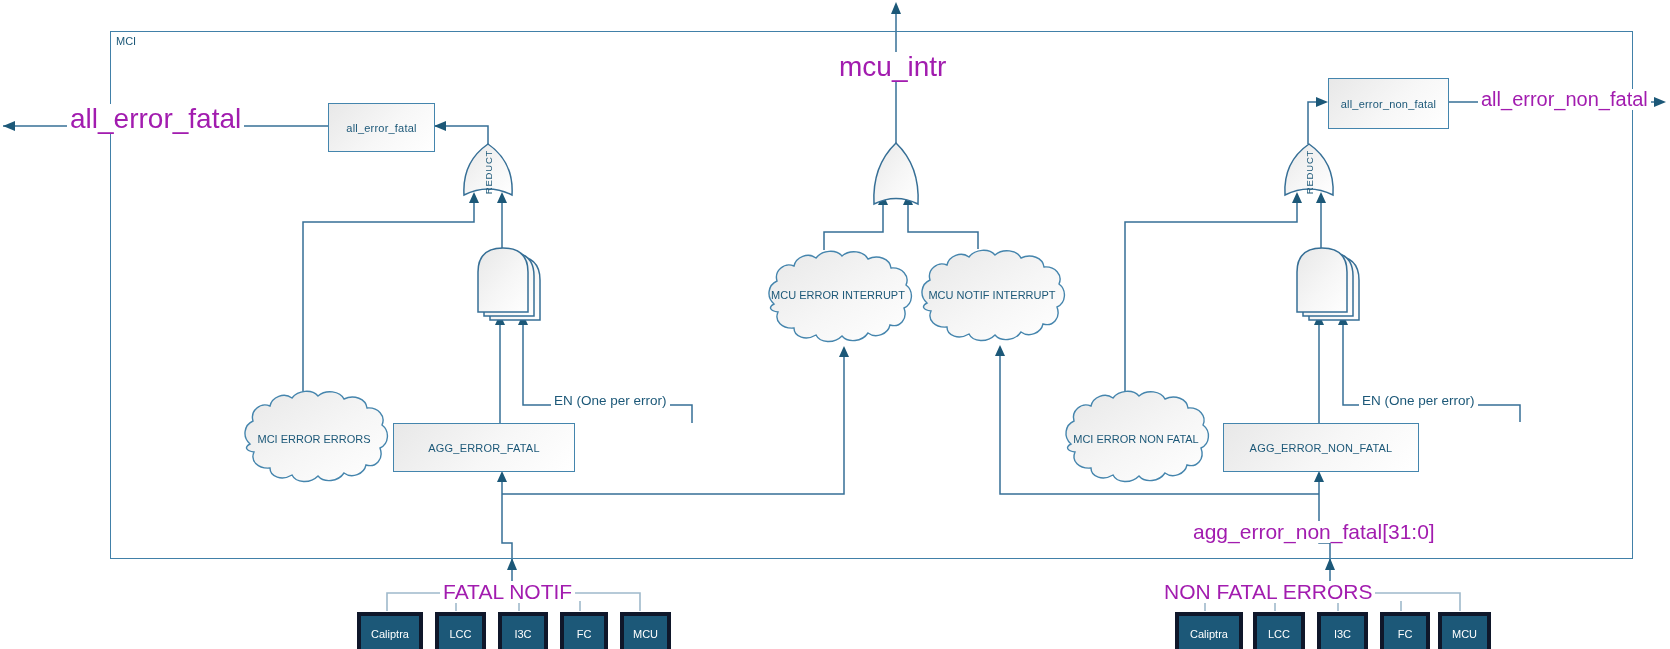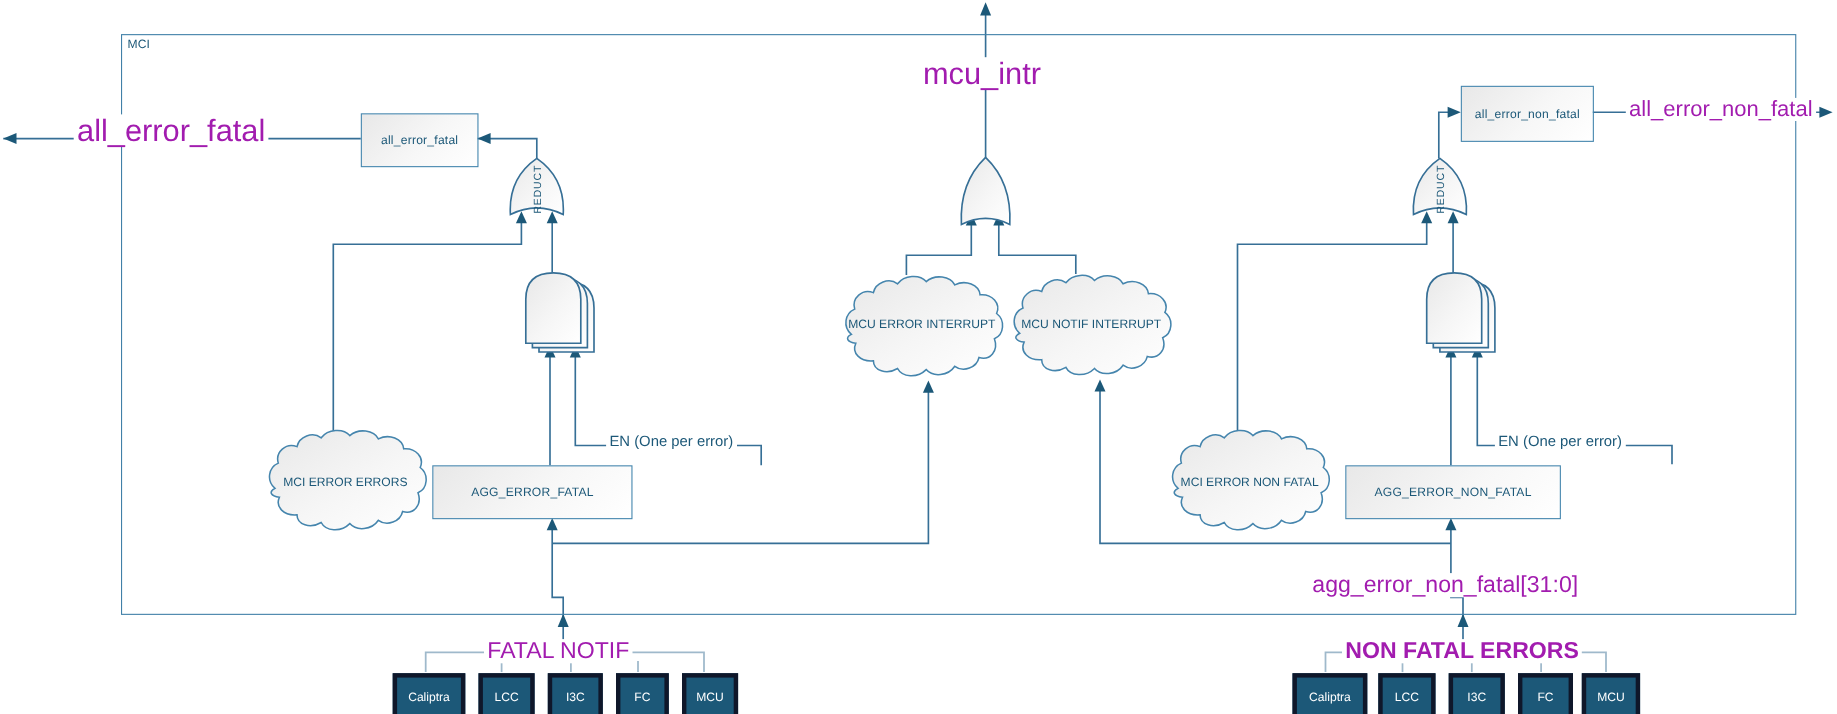--- a/index.html
+++ b/index.html
@@ -156,21 +156,21 @@
       <span>all_error_non_fatal</span>
     </div>
 <div class="regbox" style="left:393px;top:423px;width:180px;height:47px;">
       <span>AGG_ERROR_FATAL</span>
     </div>
 <div class="regbox" style="left:1223px;top:423px;width:194px;height:47px;">
       <span>AGG_ERROR_NON_FATAL</span>
     </div>
 
 <div class="lbl bg big" style="left:440px;top:581px;font-size:21px;">FATAL NOTIF</div>
-<div class="lbl bg big" style="left:1220px;top:581px;font-size:21px;font-weight:bold;">NON FATAL ERRORS</div>
+<div class="lbl bg big" style="left:1161px;top:581px;font-size:21px;">NON FATAL ERRORS</div>
 
 <div class="srcbox" style="left:357px;top:612px;width:58px;height:35px;">
       <span>Caliptra</span>
     </div>
 <div class="srcbox" style="left:435px;top:612px;width:43px;height:35px;">
       <span>LCC</span>
     </div>
 <div class="srcbox" style="left:498px;top:612px;width:42px;height:35px;">
       <span>I3C</span>
     </div>

